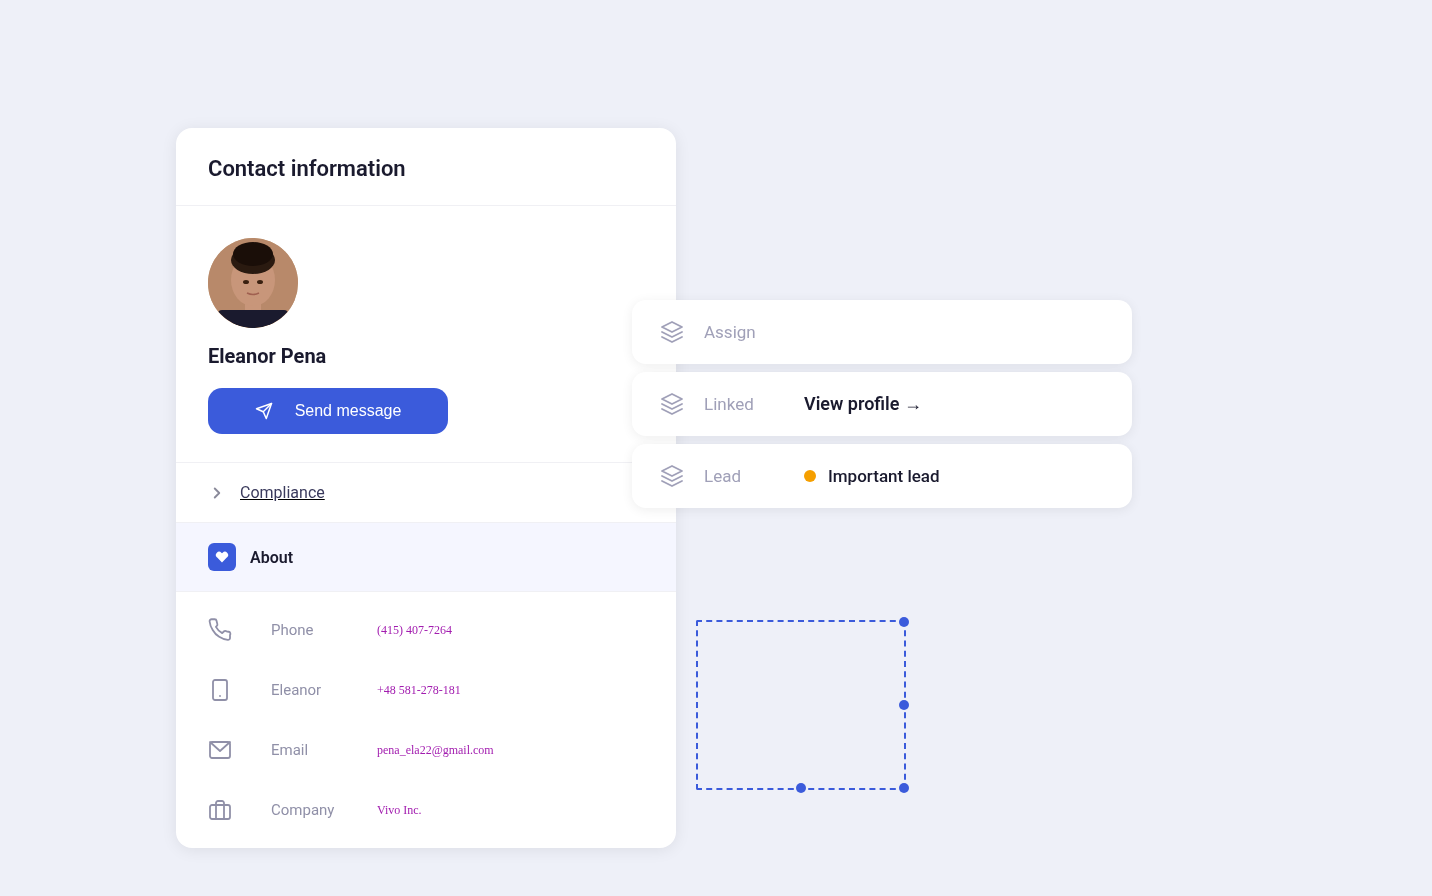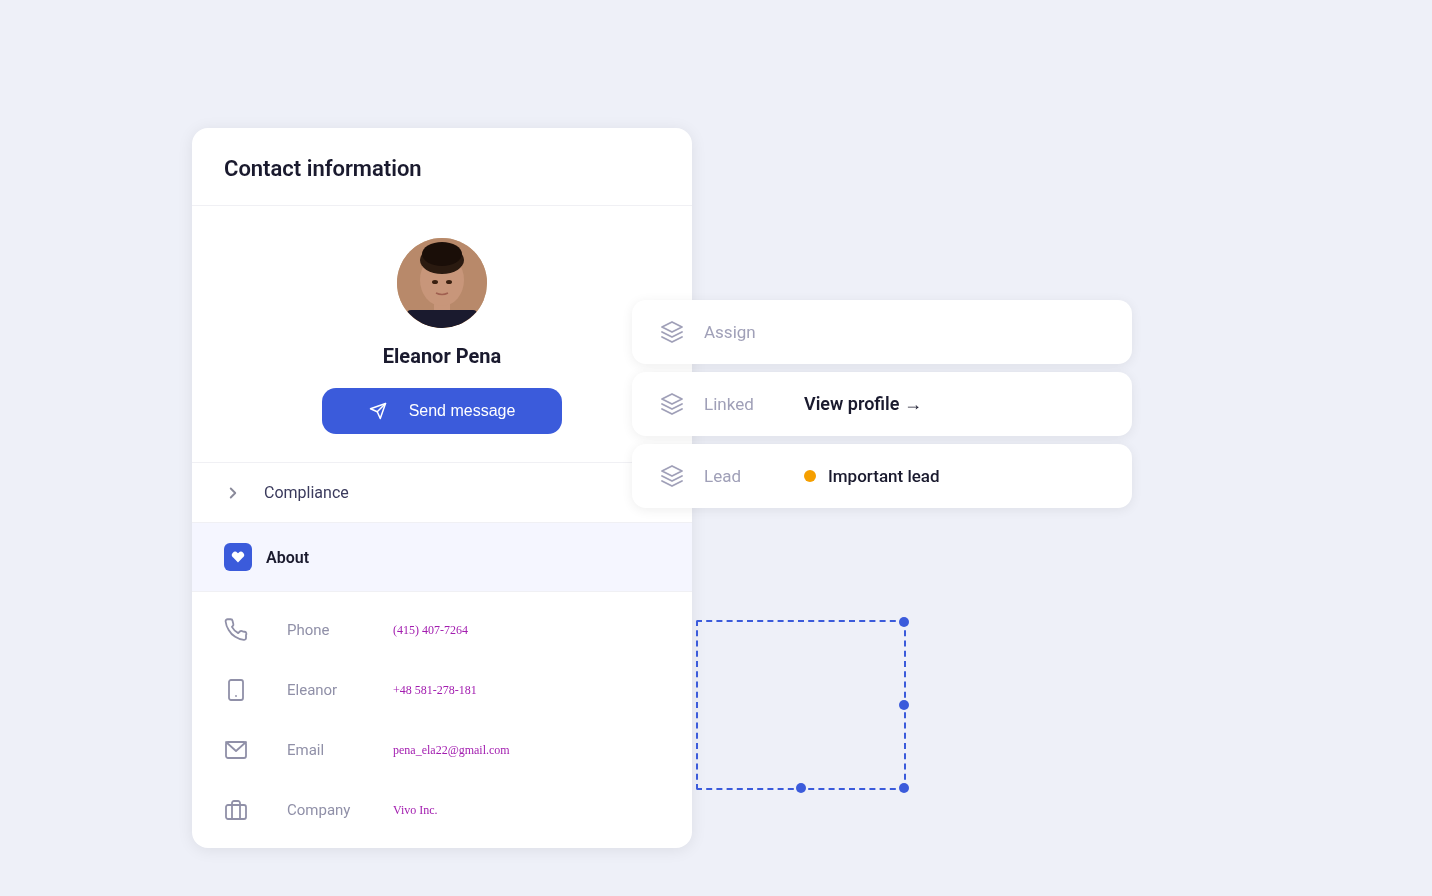--- a/index.html
+++ b/index.html
@@ -9,21 +9,21 @@
       background: #eef0f8;
       font-family: -apple-system, BlinkMacSystemFont, 'Segoe UI', Roboto, sans-serif;
       overflow: hidden;
       position: relative;
     }
 
     
     .contact-card {
       position: absolute;
       top: 128px;
-      left: 192px;
+      left: 176px;
       width: 500px;
       background: #ffffff;
       border-radius: 16px;
       box-shadow: 0 2px 16px rgba(0,0,0,0.08);
       overflow: hidden;
     }
 
     .contact-header {
       padding: 28px 32px 24px;
       border-bottom: 1px solid #f0f0f4;
@@ -31,21 +31,20 @@
 
     .contact-header-title {
       font-size: 22px;
       font-weight: 600;
       color: #1a1a2e;
     }
 
     .contact-profile {
       display: flex;
       flex-direction: column;
-      align-items: center;
       padding: 32px 32px 28px;
       border-bottom: 1px solid #f0f0f4;
     }
 
     .avatar-container {
       width: 90px;
       height: 90px;
       border-radius: 50%;
       overflow: hidden;
       margin-bottom: 16px;
@@ -78,24 +77,25 @@
       font-weight: 500;
       cursor: pointer;
       width: 240px;
       justify-content: center;
     }
 
     
     .compliance-row {
       display: flex;
       align-items: flex-end;
-      gap: 22px;
+      gap: 14px;
       padding: 20px 32px;
       border-bottom: 1px solid #f0f0f4;
       cursor: pointer;
+      text-decoration: underline;
     }
 
     .chevron-right {
       width: 18px;
       height: 18px;
       color: #8a8a9a;
     }
 
     .compliance-label {
       font-size: 16px;

